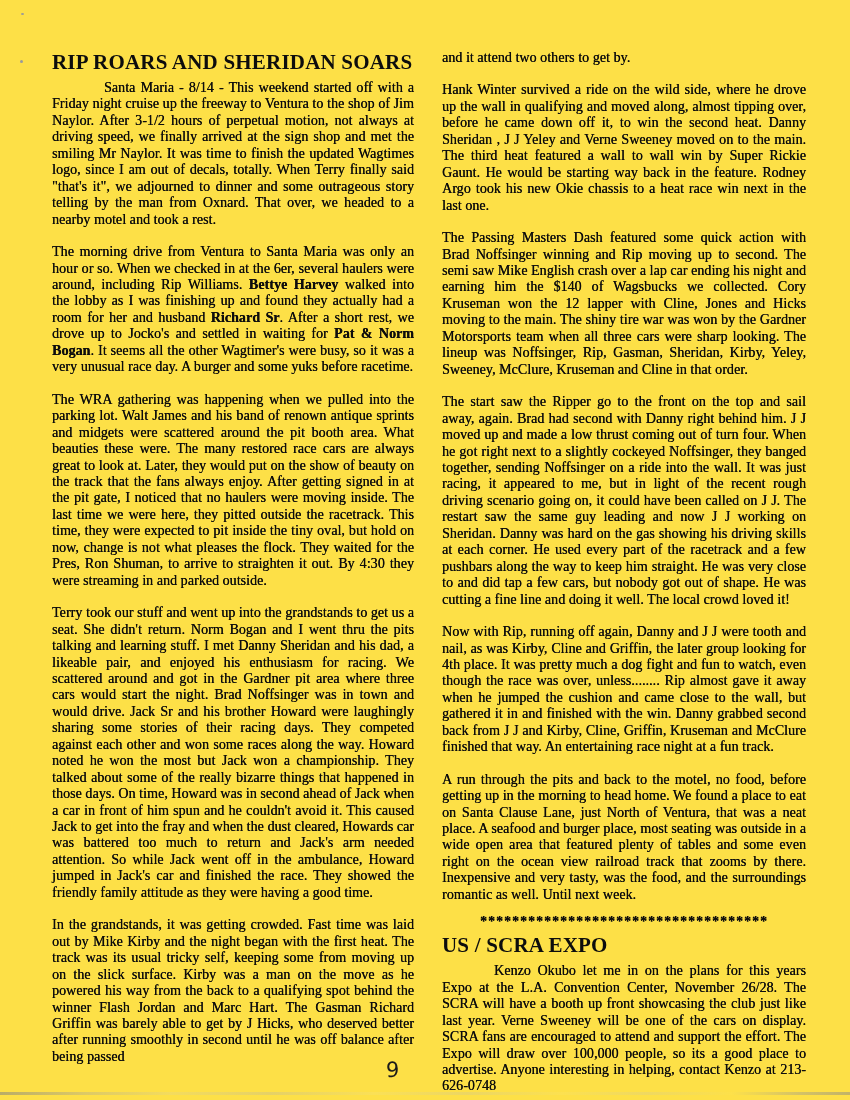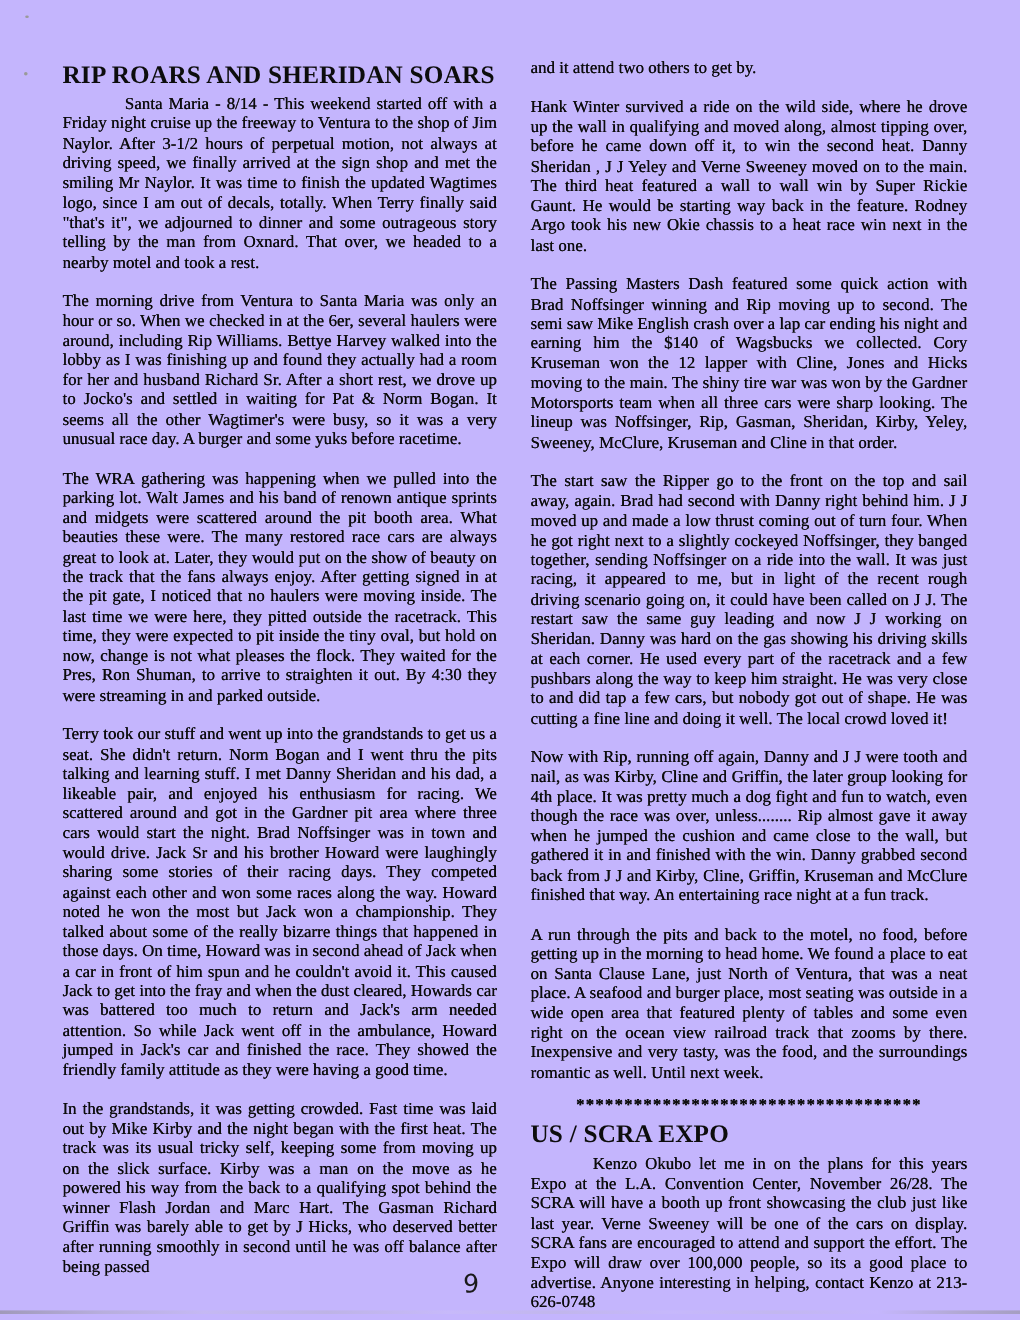--- a/index.html
+++ b/index.html
@@ -4,21 +4,21 @@
 <style>
   html, body {
     margin: 0;
     padding: 0;
     background: #e8e8e8;
   }
   .page {
     position: relative;
     width: 850px;
     height: 1100px;
-    background: #c4b5fd;
+    background: #fde047;
     overflow: hidden;
     font-family: "Liberation Serif", serif;
     color: #0d0d0d;
   }
   .col {
     position: absolute;
     top: 50px;
   }
   .col-left  { left: 52px;  width: 362px; }
   .col-right { left: 442px; width: 364px; }
@@ -33,21 +33,21 @@
   p.para {
     font-size: 14px;
     line-height: 16.45px;
     text-align: justify;
     margin: 0 0 16px 0;
     letter-spacing: 0.05px;
     text-shadow: 0.25px 0 0 currentColor; 
   }
   p.para.indent { text-indent: 52px; }
   p.para.noindent { text-indent: 0; }
-  .b { font-weight: normal; }
+  .b { font-weight: bold; }
   .divider {
     font-size: 14px;
     font-weight: bold;
     text-align: center;
     letter-spacing: 1px;
     line-height: 14px;
     margin: -4px 0 4px 0;
     text-shadow: 0.25px 0 0 currentColor;
     white-space: nowrap;
     overflow: hidden;

